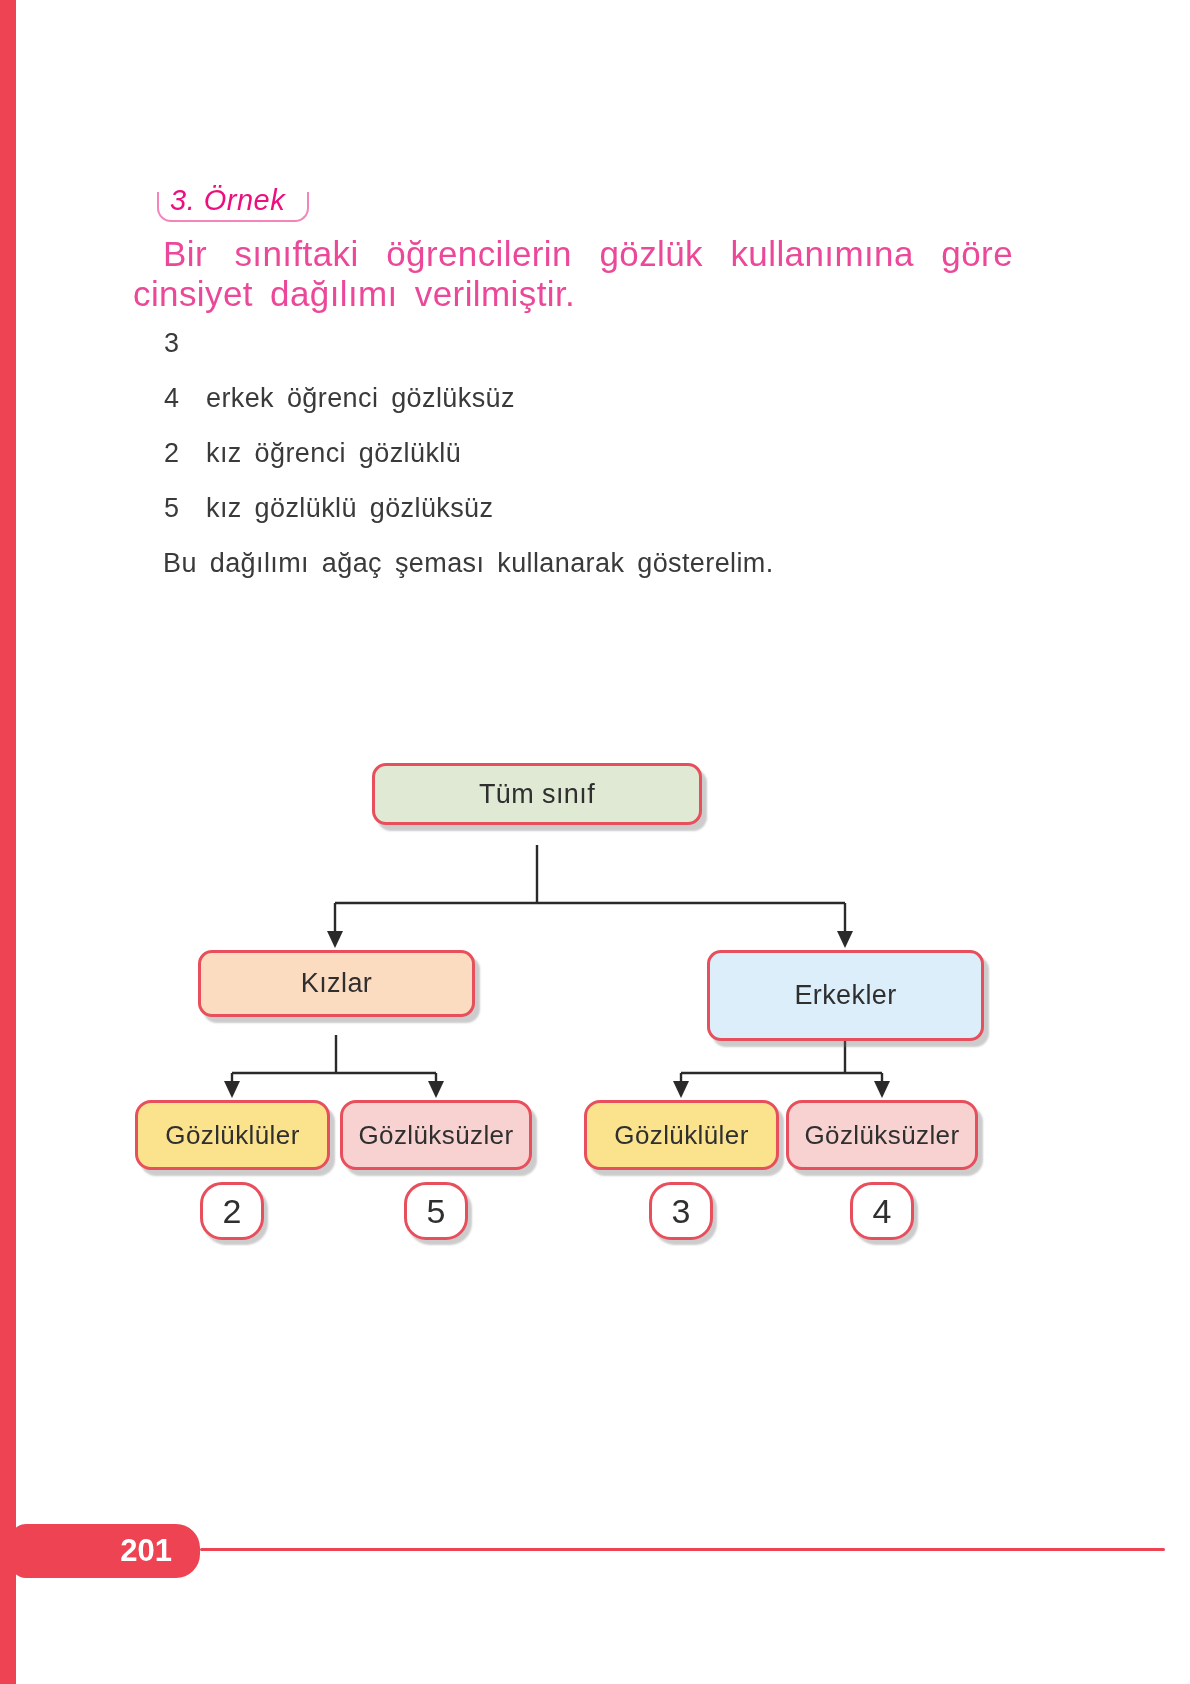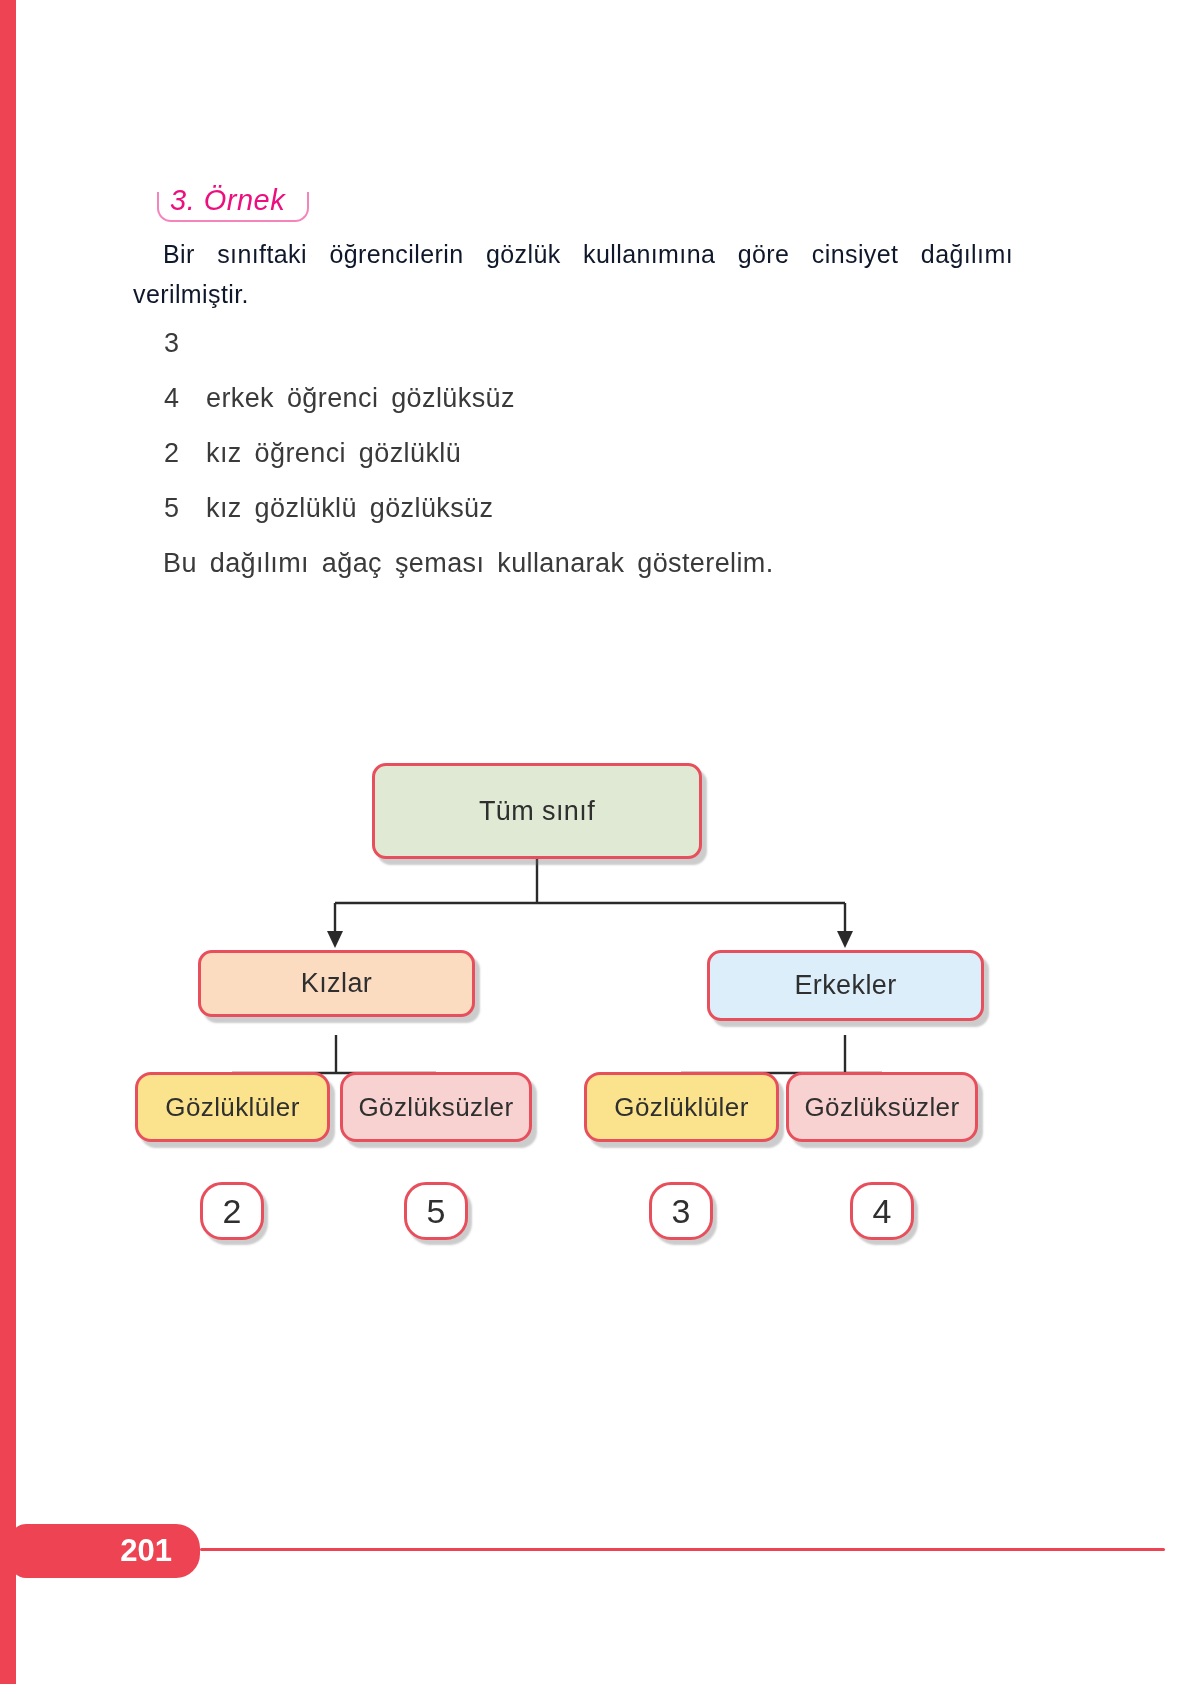--- a/index.html
+++ b/index.html
@@ -38,27 +38,27 @@
     border: 2px solid #f584bb;
     border-top: none;
     border-radius: 0 0 14px 14px;
   }
 
   
   .intro-par {
     position: absolute;
     left: 133px; top: 234px;
     width: 880px;
-    font-size: 25px;
+    font-size: 35px;
     line-height: 40px;
     letter-spacing: 0.4px;
     word-spacing: 7px;
     text-align: justify;
     text-indent: 30px;
-    color: #0f172a;
+    color: #ec4899;
   }
   .dist-list {
     position: absolute;
     left: 164px; top: 328px;
     width: 700px;
   }
   .dist-row {
     display: flex;
     align-items: baseline;
     height: 55px;
@@ -91,24 +91,24 @@
     display: flex;
     align-items: center;
     justify-content: center;
     border: 3px solid #e84f5c;
     border-radius: 14px;
     box-shadow: 5px 6px 2px rgba(110,110,110,0.35);
     font-size: 27px;
     letter-spacing: 0.4px;
     color: #2f2f2f;
   }
-  .node-root   { left: 372px; top: 763px; width: 330px; height: 96px; background: #dfe9d4; }
+  .node-root   { left: 372px; top: 763px; width: 330px; height: 62px; background: #dfe9d4; }
   .node-girls  { left: 198px; top: 950px; width: 277px; height: 67px; background: #fcdcc0; }
-  .node-boys   { left: 707px; top: 950px; width: 277px; height: 71px; background: #dceefa; }
-  .node-leaf   { top: 1072px; height: 70px; font-size: 26px; border-radius: 16px; }
+  .node-boys   { left: 707px; top: 950px; width: 277px; height: 91px; background: #dceefa; }
+  .node-leaf   { top: 1100px; height: 70px; font-size: 26px; border-radius: 16px; }
   .leaf-0 { left: 135px; width: 195px; background: #fbe28c; }
   .leaf-1 { left: 340px; width: 192px; background: #f8d1d1; }
   .leaf-2 { left: 584px; width: 195px; background: #fbe28c; }
   .leaf-3 { left: 786px; width: 192px; background: #f8d1d1; }
 
   .count-bubble {
     position: absolute;
     top: 1182px;
     width: 64px; height: 58px;
     background: #ffffff;

